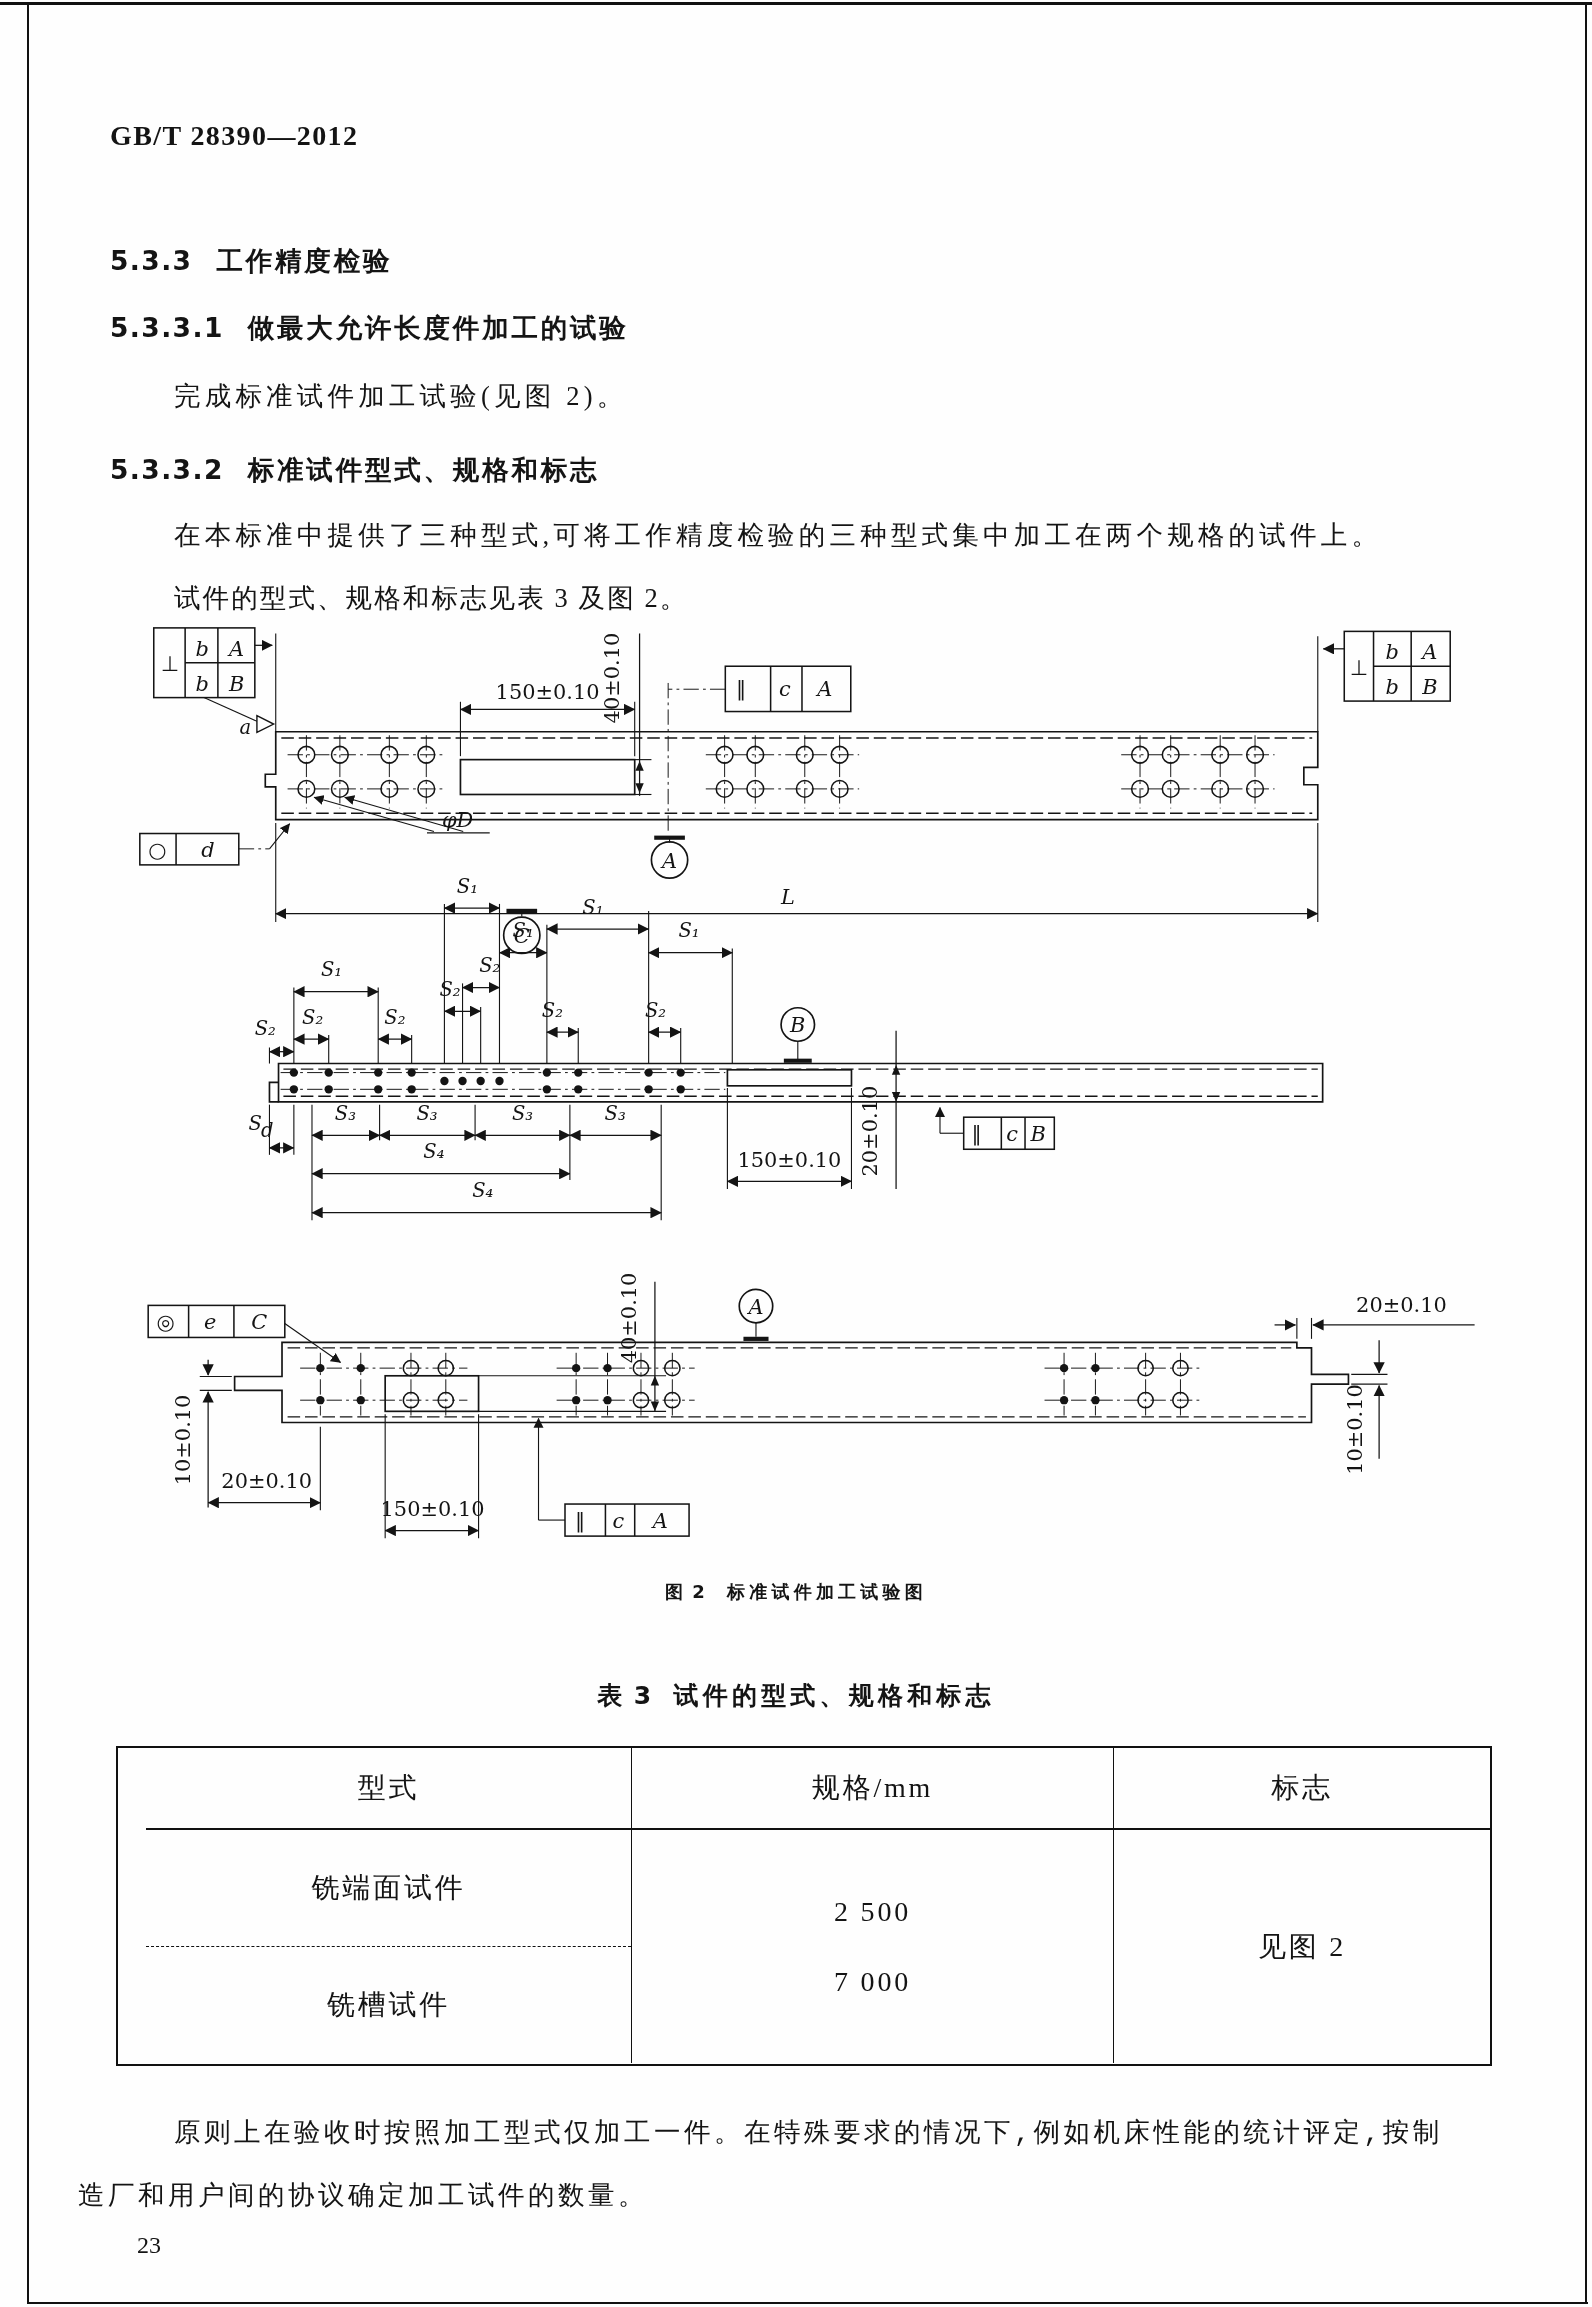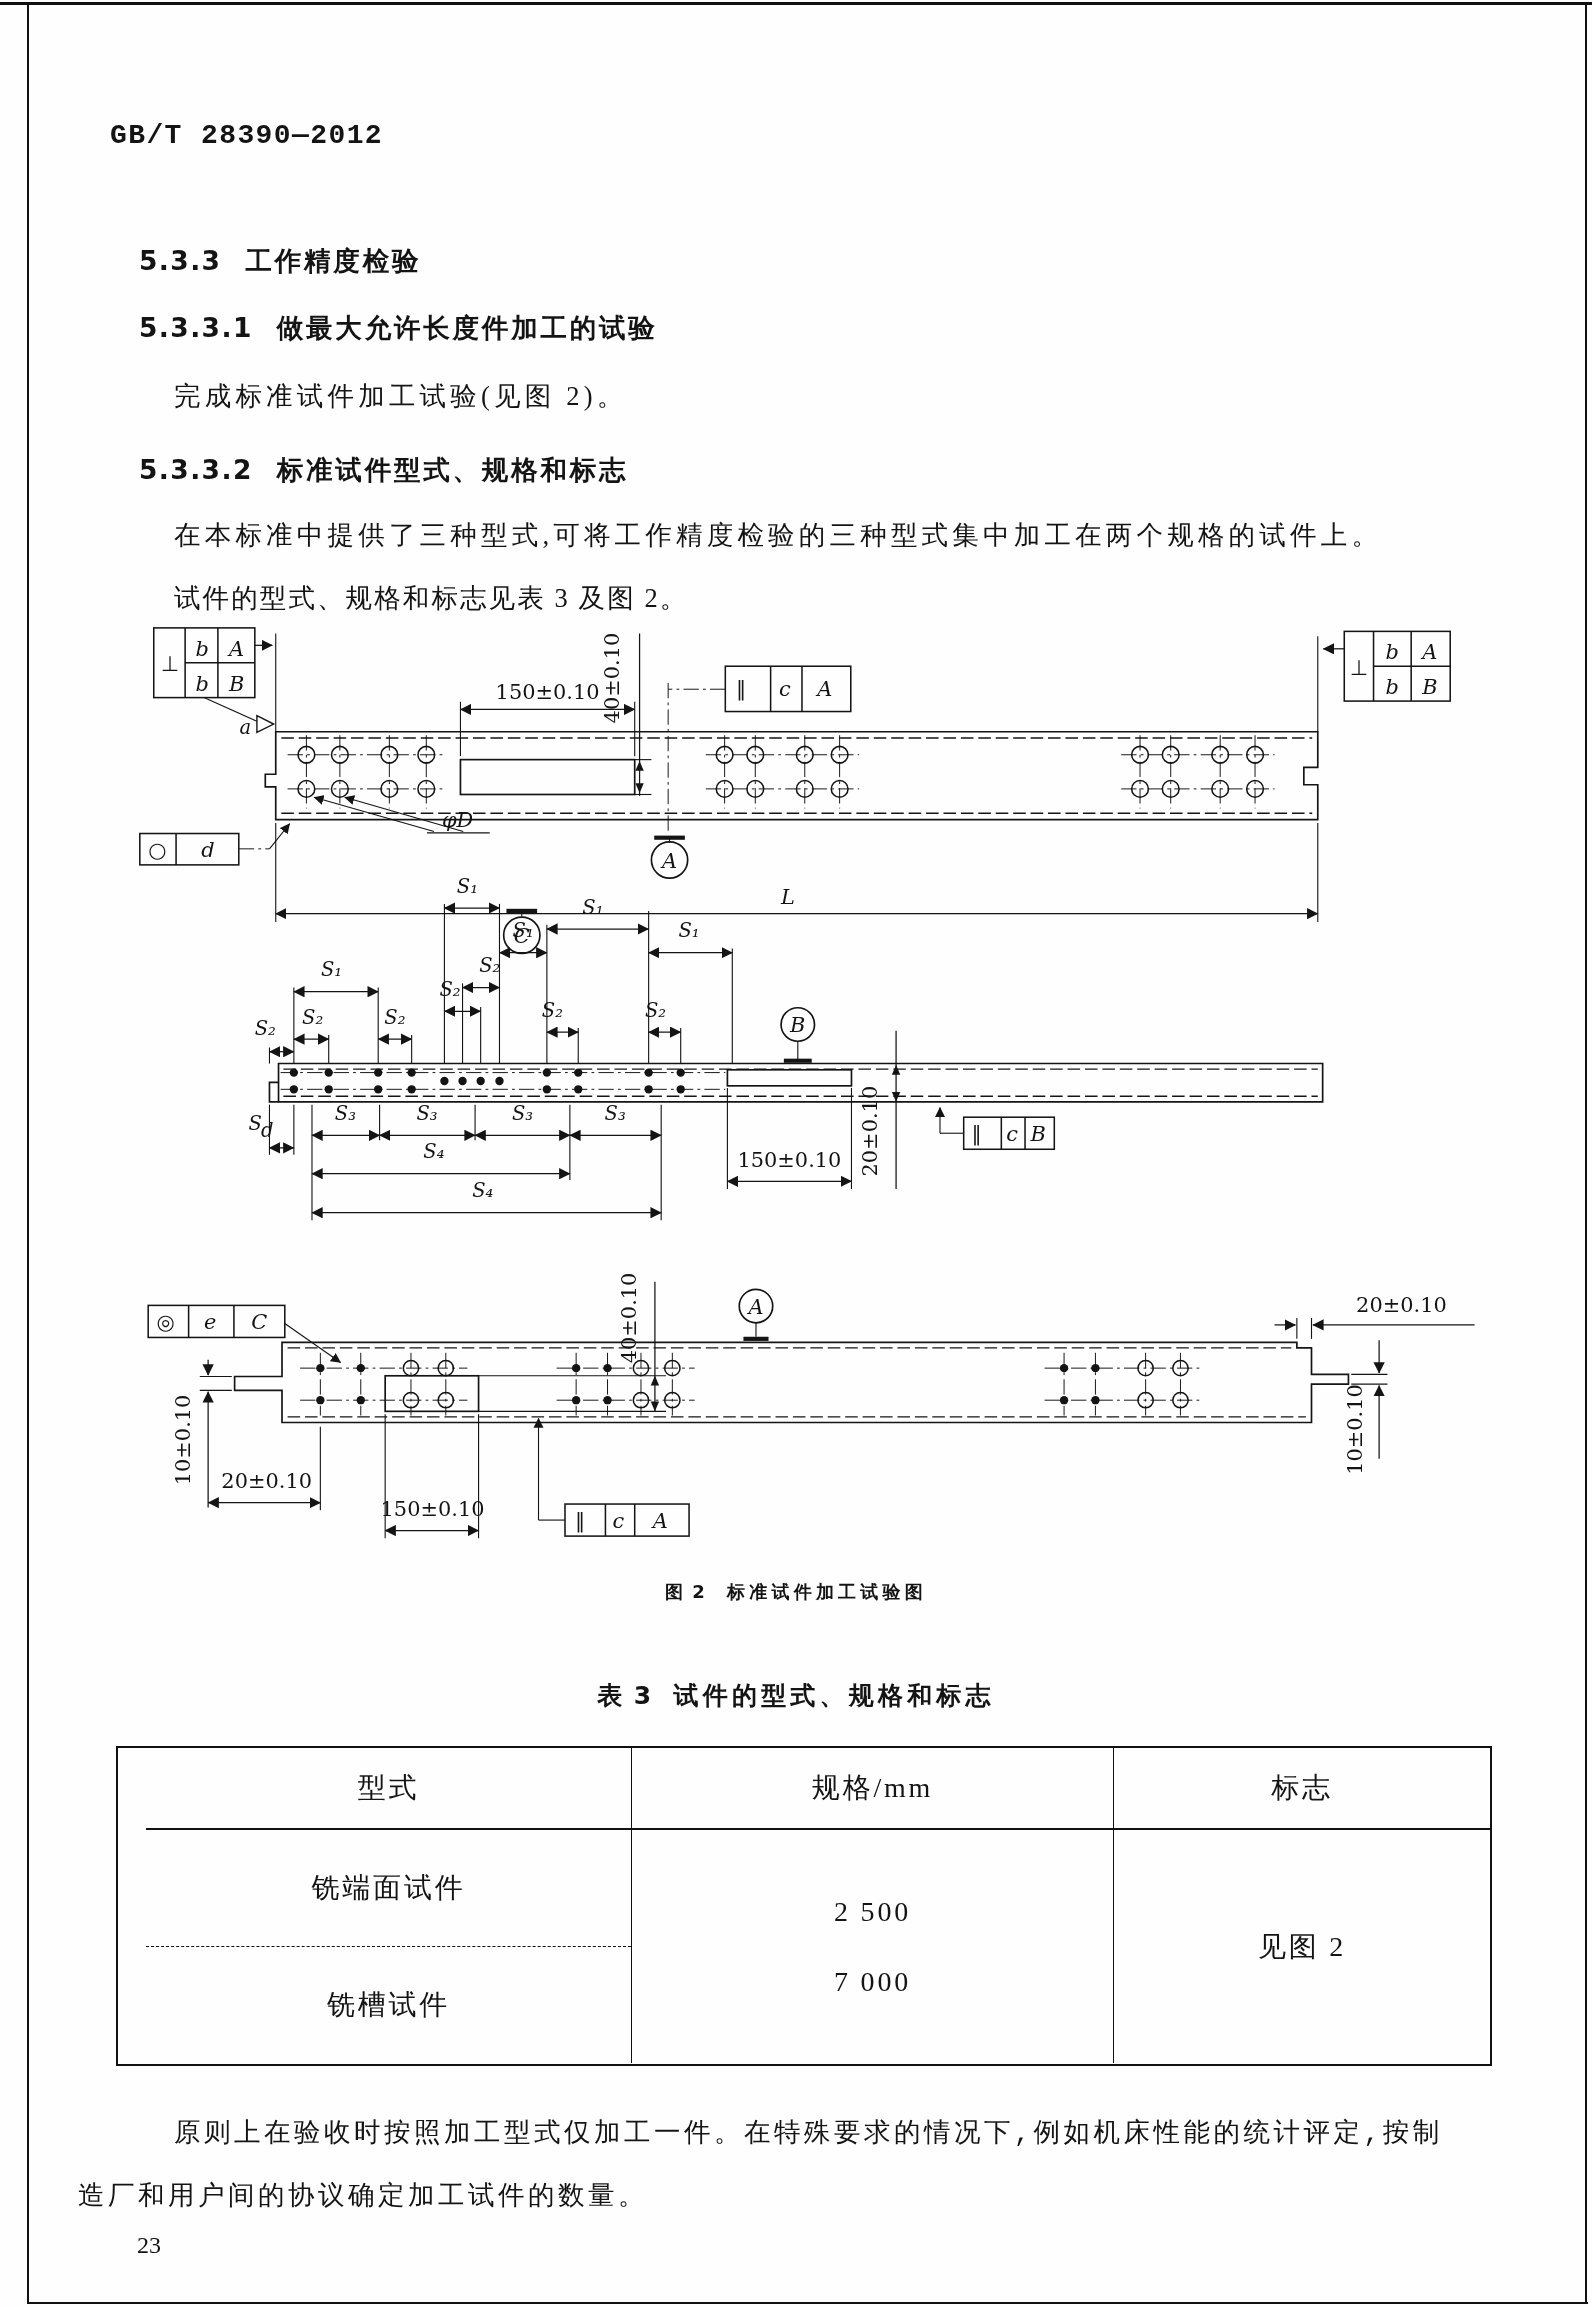--- a/index.html
+++ b/index.html
@@ -2,21 +2,21 @@
 <html style="font-size:11px"><head>
 <meta charset="utf-8">
 <style>
   html,body{margin:0;padding:0;background:#e8e8e8;}
   #page{position:relative;width:1592px;height:2307px;background:#fefefe;overflow:hidden;
         font-family:"Liberation Serif","DejaVu Serif",serif;color:#141414;}
   .abs{position:absolute;}
   .frame{position:absolute;background:#111;}
   .code{font-size:28px;font-weight:bold;letter-spacing:1.4px;}
   .head{font-family:"DejaVu Sans","Liberation Sans",sans-serif;font-weight:bold;font-size:26.5px;letter-spacing:2.8px;}
-  .head .num{margin-right:24px;letter-spacing:1.4px;margin-left:29px;}
+  .head .num{margin-right:24px;letter-spacing:1.4px;}
   .body-text{font-size:26.5px;letter-spacing:4.2px;white-space:nowrap;}
   .caption{font-family:"DejaVu Sans","Liberation Sans",sans-serif;font-weight:bold;font-size:18px;letter-spacing:4.2px;text-align:center;width:100%;}
   .caption .cap-label{margin-right:21px;letter-spacing:1.4px;}
   .pagenum{font-size:24px;}
   
   #t3{position:absolute;left:116px;top:1746px;width:1376px;height:320px;border:2.1px solid #111;box-sizing:border-box;font-size:28px;letter-spacing:2.8px;padding-left:28px;}
   #t3 .hrow{display:flex;height:82px;border-bottom:2.8px solid #111;box-sizing:border-box;}
   #t3 .hcell{display:flex;align-items:center;justify-content:center;box-sizing:border-box;}
   #t3 .c1{width:486px;border-right:1.4px solid #111;}
   #t3 .c2{width:482px;border-right:1.4px solid #111;}
@@ -46,21 +46,21 @@
 </head>
 <body>
 
 <div id="page">
 
   <div class="frame" style="left:0;top:2.1px;width:1592px;height:2.8px;"></div>
   <div class="frame" style="left:26.5px;top:2.1px;width:2.1px;height:2302px;"></div>
   <div class="frame" style="left:1585px;top:2.1px;width:2.1px;height:2302px;"></div>
   <div class="frame" style="left:26.5px;top:2302px;width:1561px;height:2.1px;"></div>
 
-  <div class="abs code" style="left:110px;top:120px;font-family:Liberation Mono, monospace;">GB/T 28390—2012</div>
+  <div class="abs code" style="left:110px;top:120px;">GB/T 28390—2012</div>
 
   <div class="abs head" style="left:110px;top:243px;">
     <span class="num">5.3.3</span><span>工作精度检验</span>
   </div>
   <div class="abs head" style="left:110px;top:310px;">
     <span class="num">5.3.3.1</span><span>做最大允许长度件加工的试验</span>
   </div>
   <div class="abs body-text" style="left:174px;top:378px;">完成标准试件加工试验(见图 2)。</div>
   <div class="abs head" style="left:110px;top:452px;">
     <span class="num">5.3.3.2</span><span>标准试件型式、规格和标志</span>

